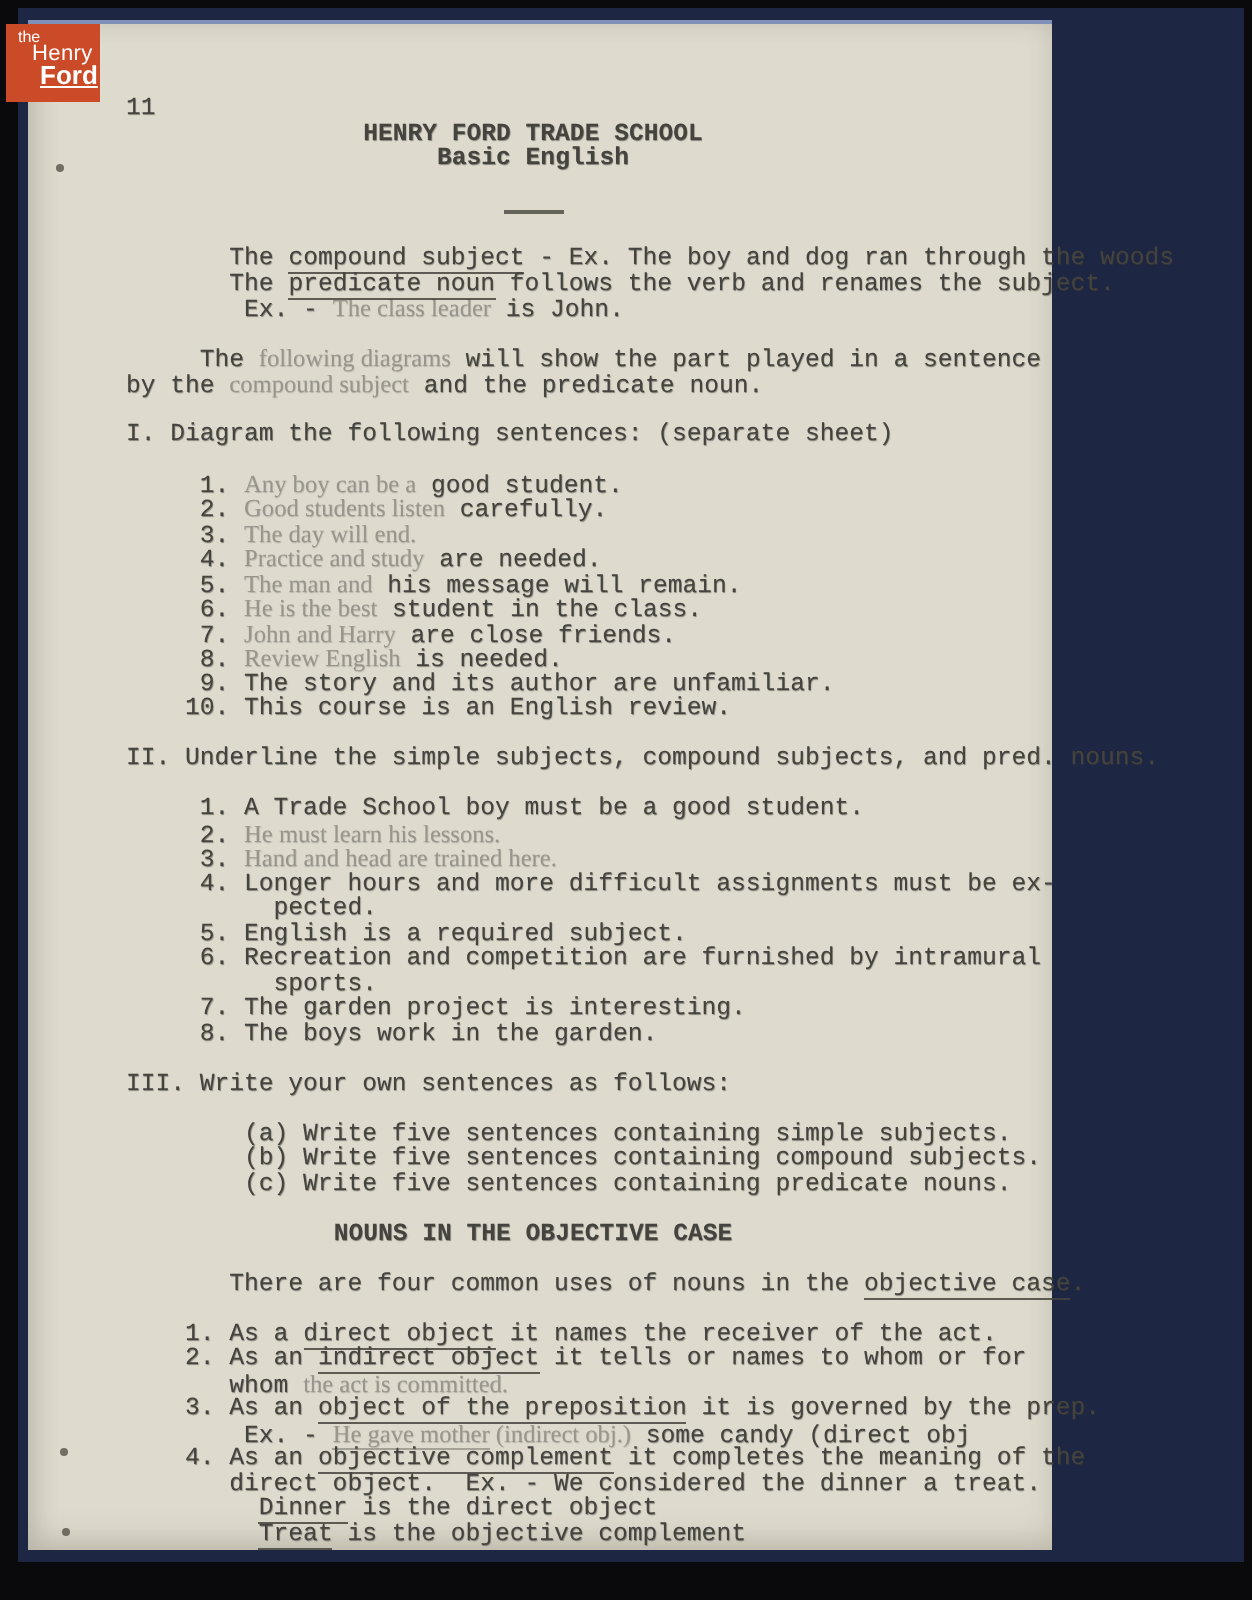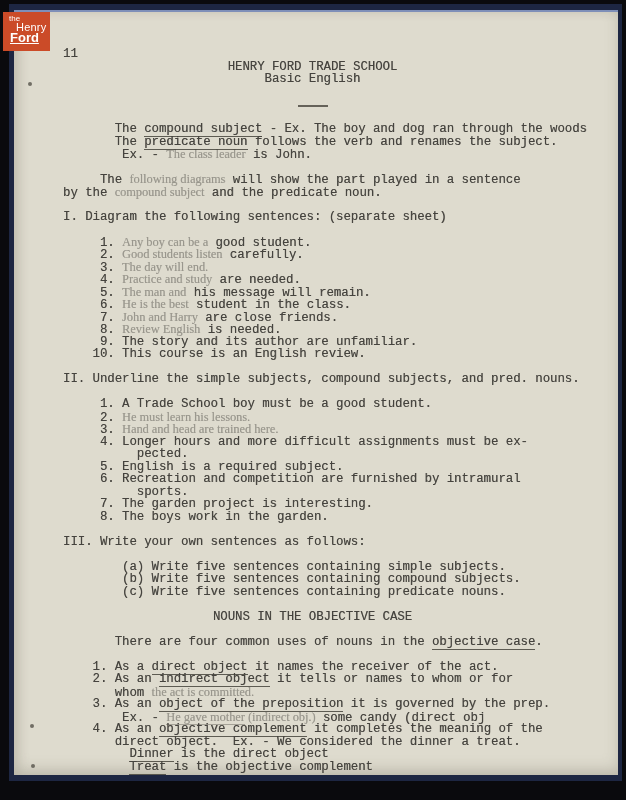--- a/index.html
+++ b/index.html
@@ -6,48 +6,48 @@
   body{
     width:626px;height:800px;position:relative;overflow:hidden;
     background:#0a0a0d;
     font-family:"Liberation Sans",sans-serif;
   }
   .rim{
     position:absolute;left:9px;top:4px;width:613px;height:777px;
     background:#1d2642;
   }
   .page{
-    position:absolute;left:14px;top:10px;width:604px;height:765px;
+    position:absolute;left:14px;top:10px;width:512px;height:765px;
     background:#dedbce;
     border-top:2px solid #7e8fb8;
     box-sizing:border-box;
     box-shadow:inset 0 -6px 14px rgba(120,115,100,0.25), inset 6px 0 10px rgba(120,115,100,0.15);
   }
   #doc{
     position:absolute;left:49px;top:36px;right:8px;
     font-family:"Liberation Mono","DejaVu Sans Mono",monospace;
     font-size:12.3px;line-height:12.5px;
     color:#45433e;
     white-space:pre;
     text-shadow:0.3px 0.3px 0.5px rgba(62,60,54,0.55);
   }
   .line{height:12.5px;}
-  .center{text-align:center;padding-right:48px;}
+  .center{text-align:center;padding-right:48px;font-weight:bold;}
   .u{border-bottom:1px solid rgba(70,68,60,0.85);}
   .f{opacity:0.45;font-family:Liberation Serif, serif;}
   .hr-seg{display:inline-block;width:30px;height:4px;border-bottom:2px solid rgba(70,68,60,0.8);}
   .logo{
     position:absolute;left:3px;top:12px;width:47px;height:39px;
     background:#cb4b28;color:#ffffff;
     padding:3px 0 0 5px;box-sizing:border-box;
     font-family:"Liberation Sans",sans-serif;
   }
   .logo-the{font-size:8px;line-height:7px;margin-left:1px;}
   .logo-henry{font-size:11px;font-weight:normal;line-height:10px;margin-left:8px;letter-spacing:0.2px;}
-  .logo-ford{font-size:13px;font-weight:bold;line-height:12px;margin-left:2px;text-decoration:underline;}
+  .logo-ford{font-size:13px;font-weight:bold;line-height:12px;margin-left:12px;text-decoration:underline;}
   .dot{
     position:absolute;width:4px;height:4px;border-radius:50%;
     background:#55524a;opacity:0.8;
   }
 </style>
 </head>
 <body>
 
 <div class="rim"></div>
 

